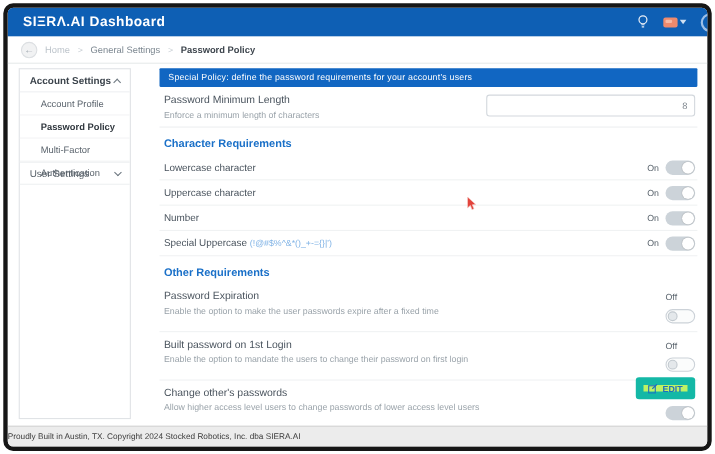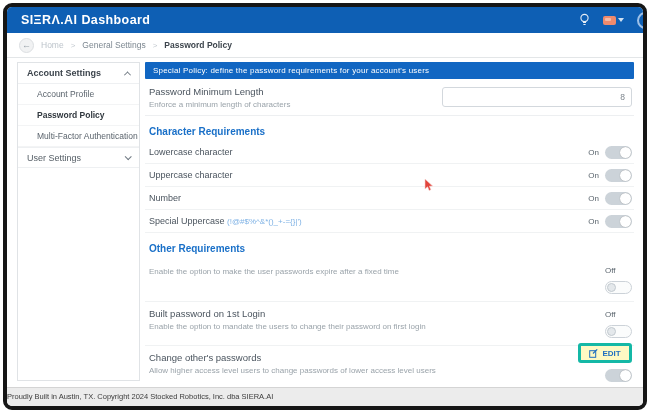--- a/index.html
+++ b/index.html
@@ -24,21 +24,21 @@
   .back-circle { width:15px; height:15px; border-radius:50%; background:#f1f2f3; border:1px solid #dcdfe2; color:#9aa3ab;
                  font-size:9px; line-height:13px; text-align:center; cursor:pointer; }
   .crumb-dim { font-size:8.5px; color:#bdc4cb; }
   .crumb-mid { font-size:8.5px; color:#7c8790; }
   .crumb-sep { font-size:8px; color:#c3cad0; }
   .crumb-active { font-size:8.5px; color:#3d454d; font-weight:bold; }
 
   
   .app-body { position:relative; height:329px; background:#fff; }
 
-  .sidebar { position:absolute; left:10px; top:4px; width:123px; bottom:6px;
+  .sidebar { position:absolute; left:10px; top:4px; width:102px; bottom:6px;
              border:1px solid #e0e3e6; background:#fff; font-size:8.5px; }
   .side-head { display:flex; align-items:center; justify-content:space-between; padding:0 9px; height:21px;
                font-weight:bold; color:#3c444c; font-size:9px; border-bottom:1px solid #eef0f2; cursor:pointer; }
   .side-item { height:21px; line-height:21px; padding-left:19px; color:#5b646d; border-bottom:1px solid #f3f4f5; cursor:pointer; }
   .side-item.active { font-weight:bold; color:#30373e; }
   .chev { width:5px; height:5px; border-right:1.4px solid #6f7982; border-bottom:1.4px solid #6f7982; display:inline-block; }
   .chev.up { transform:rotate(-135deg) translate(-1px,-1px); }
   .chev.down { transform:rotate(45deg) translateY(-1px); }
 
   .main { position:absolute; left:138px; right:9px; top:4px; bottom:0; }
@@ -68,21 +68,21 @@
   .switch.off { background:#fbfcfc; border:1px solid #ccd2d8; }
   .switch.off .knob { position:absolute; left:1px; top:1px; width:9px; height:9px; border-radius:50%;
                       background:#e4e8eb; border:1px solid #c2c9cf; }
 
   .desc-row { display:flex; justify-content:space-between; padding:6px 2px 7px 4px; border-bottom:1px solid #f0f2f3; }
   .desc-row.last { border-bottom:none; }
   .desc-right { display:flex; align-items:flex-start; gap:6px; margin-top:2px;flex-direction:column; }
   .faded { color:#bcc4ca; }
 
   .edit-btn { position:absolute; right:2px; bottom:24px; width:54px; height:20px; display:flex; align-items:center;
-              justify-content:center; gap:4px; background:#fef9c3; border:3px solid #14b8a6; border-radius:3px;
+              justify-content:center; gap:4px; background:#bef264; border:7px solid #14b8a6; border-radius:3px;
               color:#1e6ec0; font-size:8px; font-weight:bold; cursor:pointer; }
 
   .cursor-pointer { position:absolute; left:417px; top:121px; width:11px; height:14px; }
 
   
   .footer { position:absolute; left:0; right:0; bottom:0; height:19px; background:#ececec; border-top:1px solid #d4d4d4;
             text-align:left; line-height:18px; font-size:7.5px; color:#3c3c3c; }
 </style>
 </head>
 <body>
@@ -184,20 +184,21 @@
           <div class="switch on">
               <div class="knob"></div>
             </div>
         </div>
       </div>
 
       <div class="section-title">Other Requirements</div>
 
       <div class="desc-row">
         <div>
+          <div class="field-label">Password Expiration</div>
           <div class="field-desc">Enable the option to make the user passwords expire after a fixed time</div>
         </div>
         <div class="desc-right">
           <span class="state-text">Off</span>
           <div class="switch off">
               <div class="knob"></div>
             </div>
         </div>
       </div>
 

